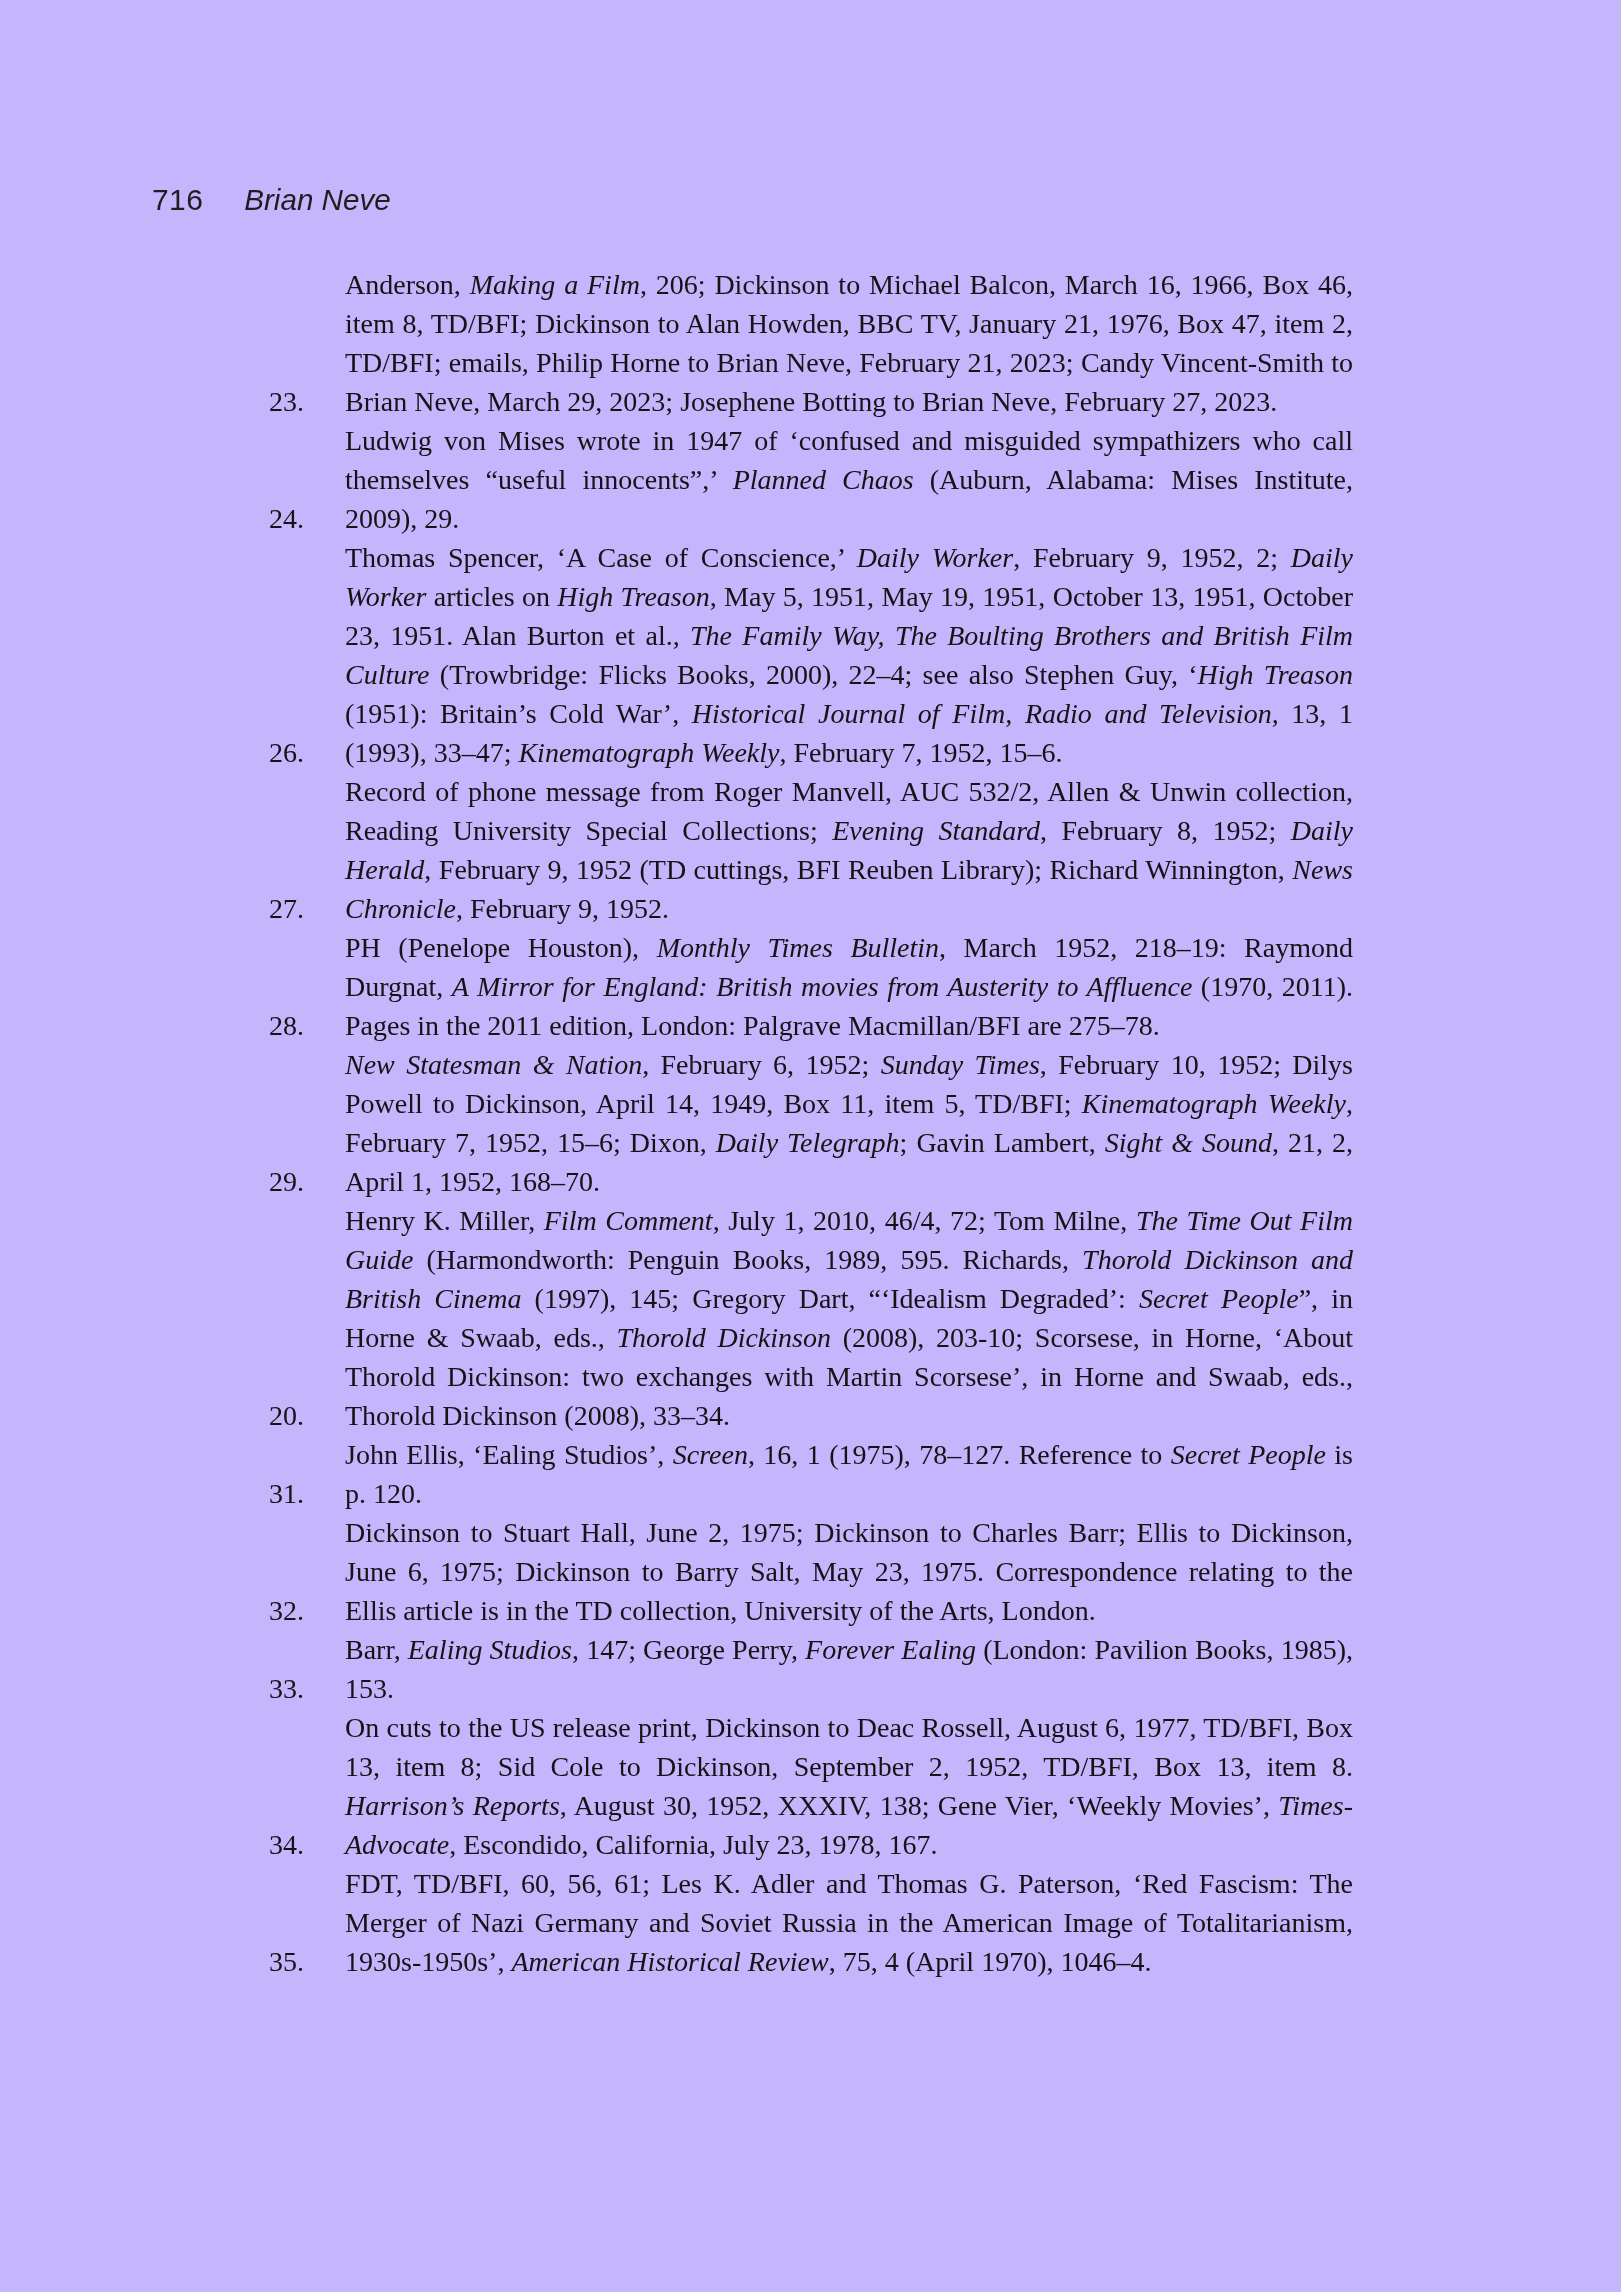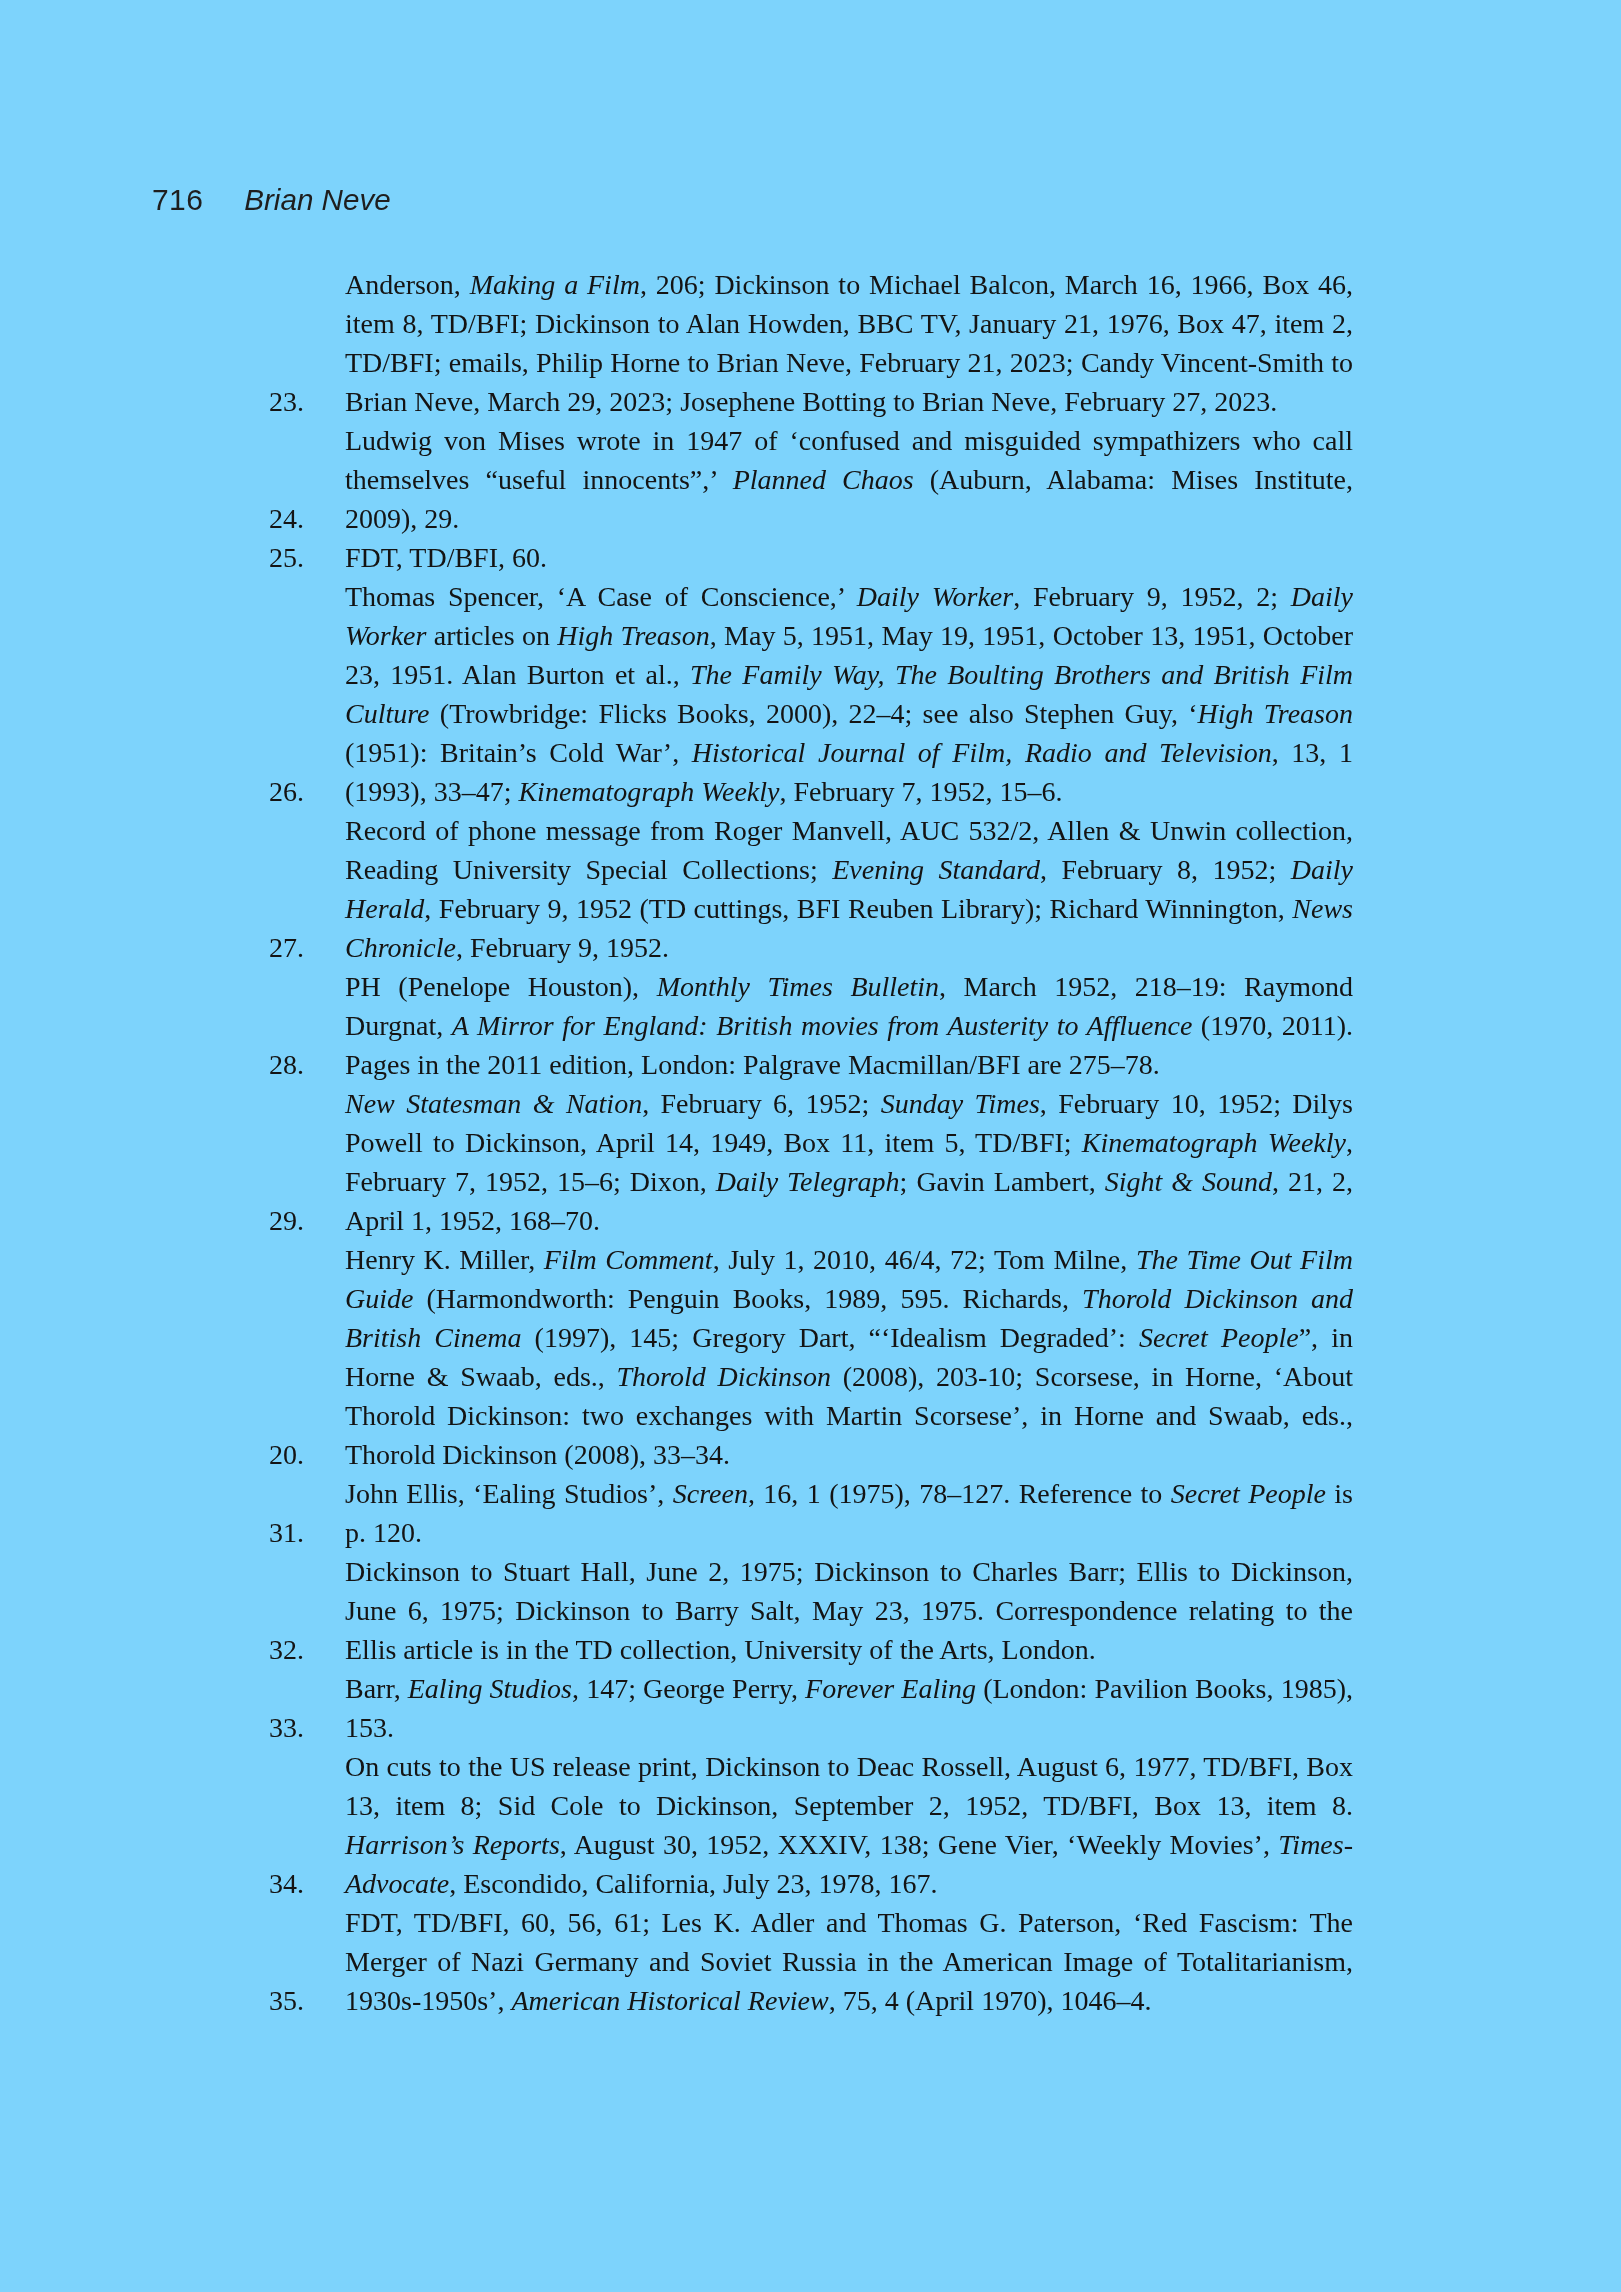--- a/index.html
+++ b/index.html
@@ -6,21 +6,21 @@
   html, body { background: #ffffff; }
   body {
     width: 1622px;
     height: 2293px;
     position: relative;
     font-family: "Liberation Serif", serif;
   }
   .page {
     position: absolute;
     inset: 0;
-    background: #7dd3fc;
+    background: #c4b5fd;
     overflow: hidden;
   }
   .page-header {
     position: absolute;
     left: 152px;
     top: 184px;
     display: flex;
     align-items: baseline;
     white-space: nowrap;
   }
@@ -75,24 +75,20 @@
   <div class="notes">
       <div class="note">
         <span class="note-number">23.</span>
         <p class="note-text"><span>Anderson, </span><i>Making a Film</i><span>, 206; Dickinson to Michael Balcon, March 16, 1966, Box 46, item 8, TD/BFI; Dickinson to Alan Howden, BBC TV, January 21, 1976, Box 47, item 2, TD/BFI; emails, Philip Horne to Brian Neve, February 21, 2023; Candy Vincent-Smith to Brian Neve, March 29, 2023; Josephene Botting to Brian Neve, February 27, 2023.</span></p>
       </div>
       <div class="note">
         <span class="note-number">24.</span>
         <p class="note-text"><span>Ludwig von Mises wrote in 1947 of ‘confused and misguided sympathizers who call themselves “useful innocents”,’ </span><i>Planned Chaos</i><span> (Auburn, Alabama: Mises Institute, 2009), 29.</span></p>
       </div>
       <div class="note">
-        <span class="note-number">25.</span>
-        <p class="note-text"><span>FDT, TD/BFI, 60.</span></p>
-      </div>
-      <div class="note">
         <span class="note-number">26.</span>
         <p class="note-text"><span>Thomas Spencer, ‘A Case of Conscience,’ </span><i>Daily Worker</i><span>, February 9, 1952, 2; </span><i>Daily Worker</i><span> articles on </span><i>High Treason</i><span>, May 5, 1951, May 19, 1951, October 13, 1951, October 23, 1951. Alan Burton et al., </span><i>The Family Way, The Boulting Brothers and British Film Culture</i><span> (Trowbridge: Flicks Books, 2000), 22–4; see also Stephen Guy, ‘</span><i>High Treason</i><span> (1951): Britain’s Cold War’, </span><i>Historical Journal of Film, Radio and Television</i><span>, 13, 1 (1993), 33–47; </span><i>Kinematograph Weekly</i><span>, February 7, 1952, 15–6.</span></p>
       </div>
       <div class="note">
         <span class="note-number">27.</span>
         <p class="note-text"><span>Record of phone message from Roger Manvell, AUC 532/2, Allen &amp; Unwin collection, Reading University Special Collections; </span><i>Evening Standard</i><span>, February 8, 1952; </span><i>Daily Herald</i><span>, February 9, 1952 (TD cuttings, BFI Reuben Library); Richard Winnington, </span><i>News Chronicle</i><span>, February 9, 1952.</span></p>
       </div>
       <div class="note">
         <span class="note-number">28.</span>
         <p class="note-text"><span>PH (Penelope Houston), </span><i>Monthly Times Bulletin</i><span>, March 1952, 218–19: Raymond Durgnat, </span><i>A Mirror for England: British movies from Austerity to Affluence</i><span> (1970, 2011). Pages in the 2011 edition, London: Palgrave Macmillan/BFI are 275–78.</span></p>

